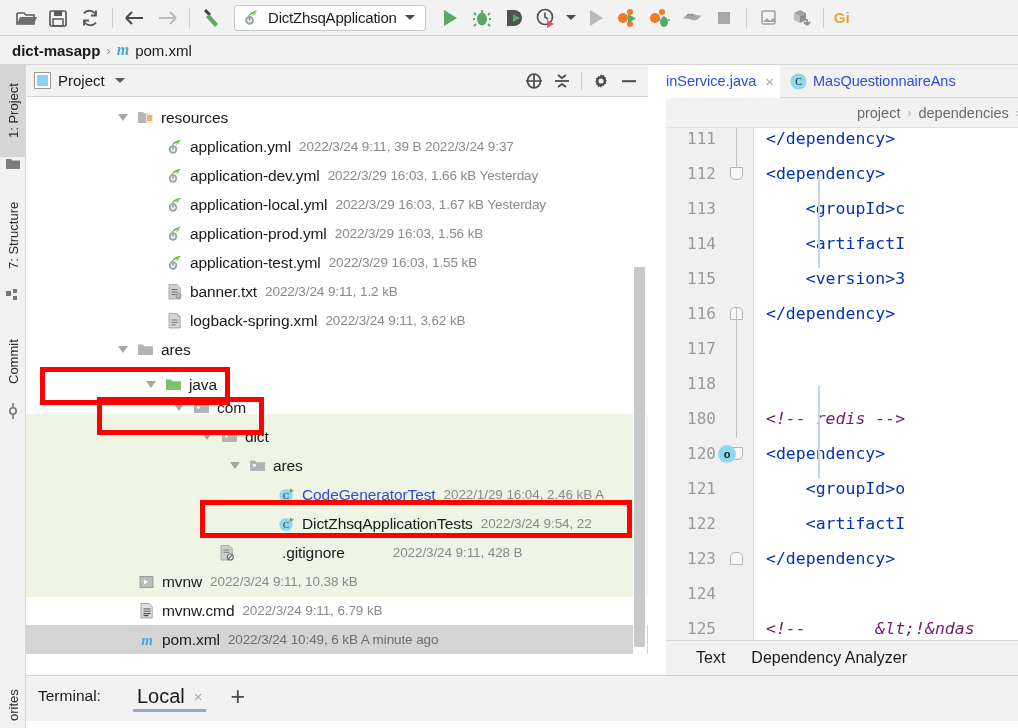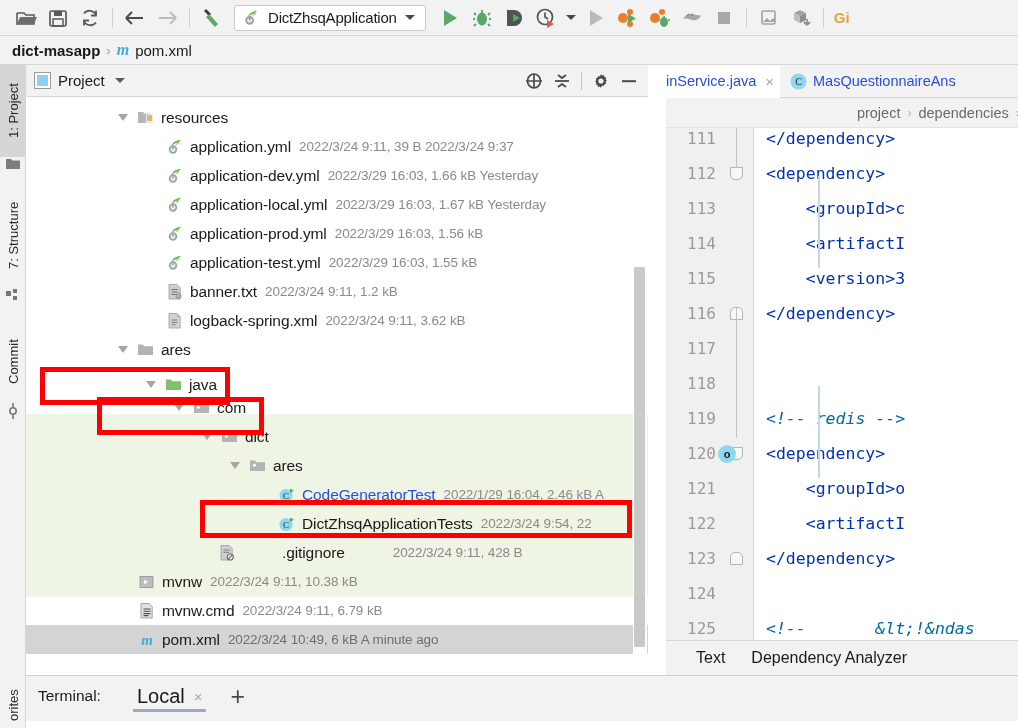--- a/index.html
+++ b/index.html
@@ -129,21 +129,21 @@
   .ebread span.sep { font-size: 12px; color: #b0b0b0; }
 
   .code-area { position: absolute; left: 0; top: 63px; width: 370px; height: 512px; background: #ffffff; overflow: hidden; }
   .gutter { position: absolute; left: 0; top: 0; width: 58px; height: 512px; background: #f0f0f0; }
   .folds  { position: absolute; left: 58px; top: 0; width: 30px; height: 512px; background: #f0f0f0; border-right: 1px solid #d8d8d8;}
   .codebg { position: absolute; left: 89px; top: 0; right: 0; height: 512px; background: #ffffff; }
   .cline { position: absolute; left: 0; width: 370px; height: 35px; display: flex; align-items: center;}
   .lnum { position: absolute; left: 0; width: 50px; text-align: right; font-family: "DejaVu Sans Mono", monospace; font-size: 16px; color: #9a9a9a; }
   .ctext { position: absolute; left: 100px; font-family: "DejaVu Sans Mono", monospace; font-size: 16.5px; white-space: pre; }
   .tag { color: #0033b3; }
-  .cmt { color: #0369a1; font-style: italic; }
+  .cmt { color: #701a75; font-style: italic; }
   .guideline { position: absolute; left: 152px; width: 2px; background: #c4d7e6; }
   .foldmark {
     position: absolute; left: 64px; width: 13px; height: 13px;
     border: 1px solid #b5b5b5; background: #f7f7f7;
   }
   .foldline { position: absolute; left: 70px; width: 1px; background: #c0c0c0; }
   .gutter-gutter-ico {
     position:absolute; left: 52px; width: 18px; height: 18px; border-radius: 50%;
     background: #8fd8ef; display:flex; align-items:center; justify-content:center;
     font-size: 11px; color:#1a1a1a; font-weight:bold;
@@ -710,21 +710,21 @@
           <div class="foldmark" style="top: 179px; border-radius: 5px 5px 0px 0px;"></div>
           <div class="cline" style="top: 203px;">
             <span class="lnum">117</span>
             <span class="ctext tag"></span>
           </div>
           <div class="cline" style="top: 238px;">
             <span class="lnum">118</span>
             <span class="ctext tag"></span>
           </div>
           <div class="cline" style="top: 273px;">
-            <span class="lnum">119</span>
+            <span class="lnum">180</span>
             <span class="ctext cmt">&lt;!-- redis --&gt;</span>
           </div>
           <div class="cline" style="top: 308px;">
             <span class="lnum">120</span>
             <span class="ctext tag">&lt;dependency&gt;</span>
           </div>
           <div class="foldmark" style="top: 319px; border-radius: 0px 0px 5px 5px;"></div>
           <div class="gutter-gutter-ico" style="top: 317px;">o</div>
           <div class="cline" style="top: 343px;">
             <span class="lnum">121</span>

